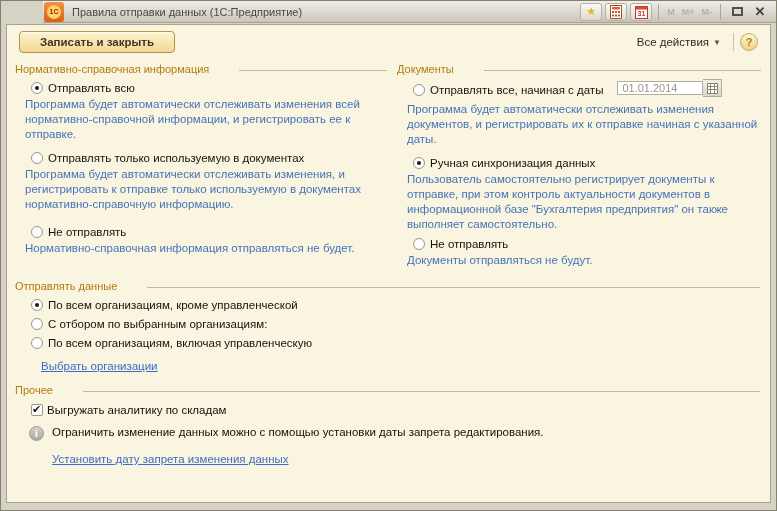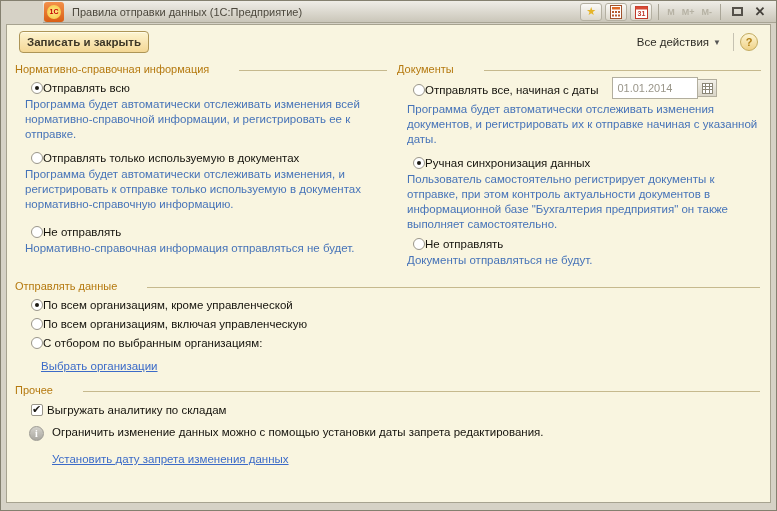--- a/index.html
+++ b/index.html
@@ -35,21 +35,21 @@
 
   
   .content { position:absolute; left:5px; right:5px; top:23px; bottom:7px;
              background:#f9f5e0; border:1px solid #a7a390; padding:6px 10px 0 8px;
              overflow:hidden; }
 
   .page-title { font-size:15px; font-weight:bold; color:#a97d0b; margin:6px 0 10px 8px; }
 
   .toolbar { display:flex; align-items:center; margin:0 2px 10px 4px; }
   .btn-save { font-size:11.5px; font-weight:bold; color:#3e3727;
-              padding:4px 7px; border:1px solid #ad9557; border-radius:4px;
+              padding:4px 20px; border:1px solid #ad9557; border-radius:4px;
               background:linear-gradient(#fdf4d0,#f4d795);
               box-shadow:inset 0 1px 0 #fffbe8; cursor:pointer; }
   .tb-spacer { flex:1; }
   .all-actions { display:flex; align-items:center; gap:4px; font-size:11.5px;
                  color:#2e2c26; padding:3px 6px; cursor:pointer;margin-left:44px; }
   .caret { font-size:8px; color:#555; }
   .tbar-sep { width:1px; height:18px; background:#c6c2b2; margin:0 6px; }
   .help-btn { width:18px; height:18px; border-radius:50%;
               border:1px solid #c3ab60; background:linear-gradient(#fdf5d4,#efd186);
               color:#b07e14; font-size:11px; font-weight:bold;
@@ -57,31 +57,31 @@
 
   
   .grp-head { display:flex; align-items:center; font-size:11px; color:#b5790f;
               white-space:nowrap; margin-bottom:2px;gap:23px; }
   .grp-head .line { flex:1; border-top:1px solid #c6b98e; margin-left:7px; margin-top:2px; }
 
   .cols { display:flex; gap:10px; }
   .col-left  { width:372px; flex:none; }
   .col-right { flex:1; }
 
-  .radio-row { display:flex; align-items:center; 
+  .radio-row { display:flex; align-items:center; gap:5px;
                margin:7px 0 3px 16px; font-size:11.5px; color:#14120c; cursor:pointer; }
   .rb { width:12px; height:12px; flex:none; border-radius:50%;
         border:1px solid #9a968a; background:#fff; position:relative; }
   .rb.on::after { content:''; position:absolute; left:3px; top:3px;
         width:4px; height:4px; border-radius:50%; background:#1c1a14; }
   .desc { color:#4673b8; font-size:11.5px; line-height:15px;
           margin:3px 0 10px 10px; width:354px; }
 
   .datebox { display:flex; align-items:center; margin-left:14px; }
-  .date-input { width:86px; height:22px; border:1px solid #b2ae9e; background:#fff;
+  .date-input { width:86px; height:14px; border:1px solid #b2ae9e; background:#fff;
                 font-family:"Liberation Sans",sans-serif; font-size:11px; color:#9a968a;
                 padding:0 4px; }
   .date-btn { width:19px; height:18px; border:1px solid #b2ae9e; border-left:none;
               background:linear-gradient(#f2f0e8,#d9d5c8);
               display:flex; align-items:center; justify-content:center; cursor:pointer; }
 
   .full-group { margin-top:2px; }
   .link { color:#3c6bc8; text-decoration:underline; font-size:11.5px; cursor:pointer; }
   .link-indent { margin:8px 0 10px 26px; display:inline-block; }
 
@@ -234,25 +234,25 @@
         <span>Отправлять данные</span>
         <span class="line"></span>
       </div>
 
       <label class="radio-row">
         <span class="rb on"></span>
         <span>По всем организациям, кроме управленческой</span>
       </label>
       <label class="radio-row">
         <span class="rb"></span>
-        <span>По всем организациям, включая управленческую</span>
+        <span>С отбором по выбранным организациям:</span>
       </label>
       <label class="radio-row">
         <span class="rb"></span>
-        <span>С отбором по выбранным организациям:</span>
+        <span>По всем организациям, включая управленческую</span>
       </label>
       <a class="link link-indent">Выбрать организации</a>
     </div>
 
     <div class="full-group">
       <div class="grp-head">
         <span>Прочее</span>
         <span class="line"></span>
       </div>
 

